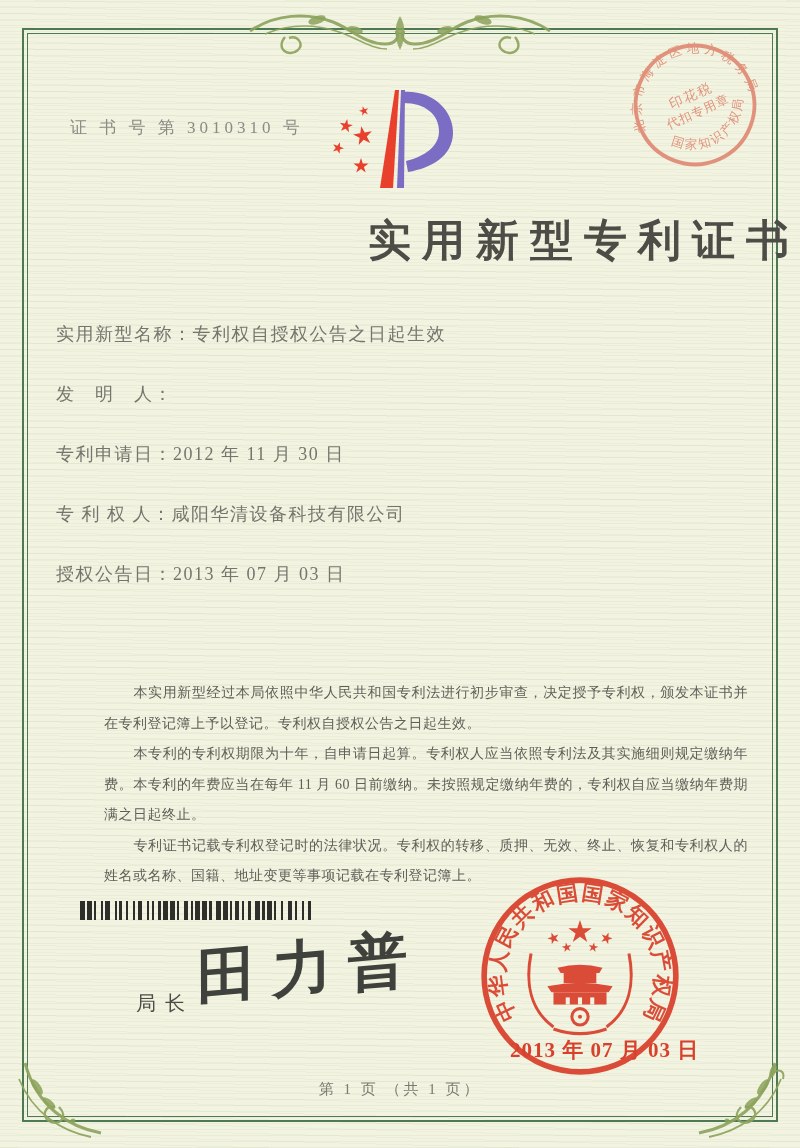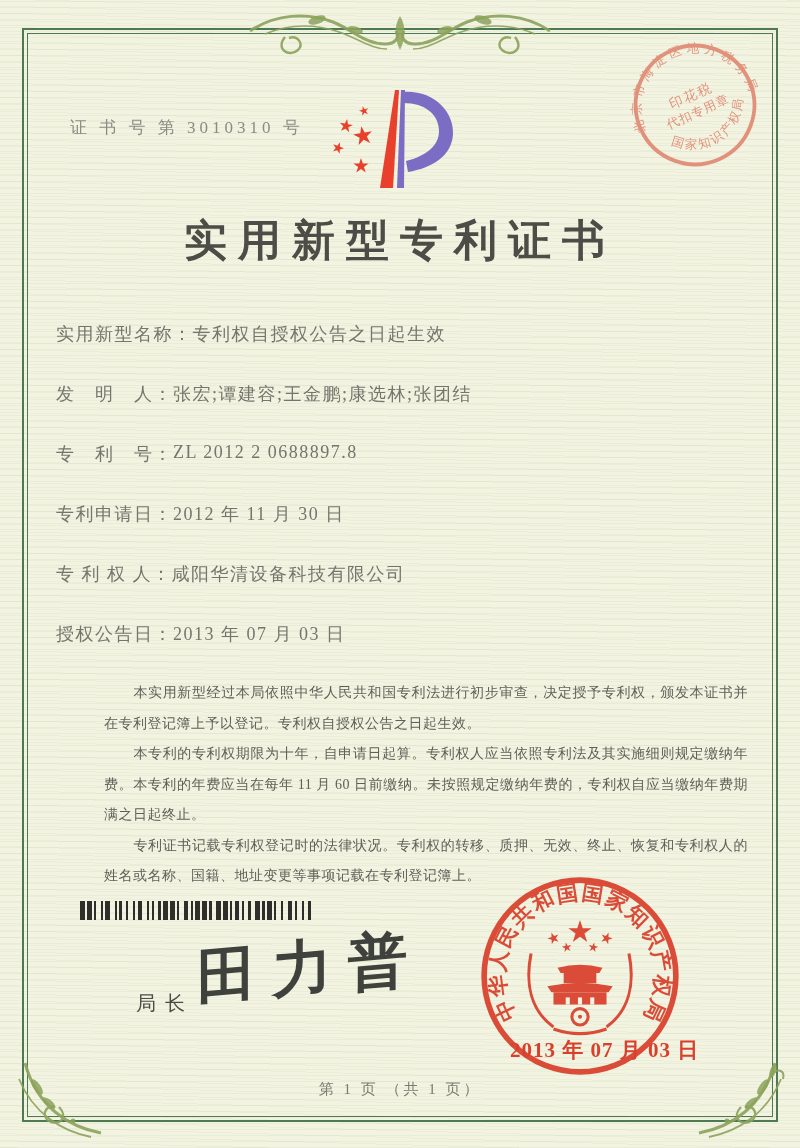--- a/index.html
+++ b/index.html
@@ -21,21 +21,21 @@
   }
   .border-outer{position:absolute;left:22px;top:28px;right:22px;bottom:26px;border:2px solid var(--border-green);z-index:0;}
   .border-inner{position:absolute;left:27px;top:33px;right:27px;bottom:31px;border:1px solid var(--border-green);z-index:0;}
   .ornament-top{position:absolute;left:245px;top:4px;z-index:2;}
   .corner-orn{position:absolute;z-index:2;}
   .corner-br{right:12px;bottom:8px;}
   .corner-bl{left:12px;bottom:8px;transform:scaleX(-1);}
   .cert-no{position:absolute;left:70px;top:88px;font-size:17px;letter-spacing:4px;color:var(--cert-no-text);z-index:1;margin-top:28px;}
   .logo{position:absolute;left:326px;top:84px;width:132px;height:110px;z-index:1;}
   .tax-stamp{position:absolute;left:628px;top:38px;width:134px;height:134px;transform:rotate(-24deg);opacity:.92;z-index:1;}
-  .title{position:absolute;left:0;right:0;top:212px;text-align:center;font-size:43px;font-weight:700;
+  .title{position:absolute;left:0;right:0;top:212px;text-align:right;font-size:43px;font-weight:700;
          letter-spacing:11px;color:var(--title-text);z-index:1;}
   .fields{position:absolute;left:56px;top:322px;right:56px;display:flex;flex-direction:column;gap:36px;
           font-size:18px;letter-spacing:1.5px;color:var(--field-text);z-index:1;}
   .field-row{display:flex;text-align:right;}
   .field-label{white-space:pre;}
   .field-value{white-space:pre;}
   .paragraphs{position:absolute;left:60px;right:52px;top:678px;font-size:14px;line-height:30.5px;
               color:var(--body-text);text-align:justify;z-index:1;margin-left:44px;}
   .paragraphs p{margin:0;text-indent:2.1em;letter-spacing:.5px;}
   .barcode{position:absolute;left:80px;top:901px;width:233px;height:19px;display:flex;z-index:1;}
@@ -137,25 +137,20 @@
 
   <h1 class="title">实用新型专利证书</h1>
 
   <div class="fields">
     <div class="field-row">
       <span class="field-label">实用新型名称：</span>
       <span class="field-value">专利权自授权公告之日起生效</span>
     </div>
     <div class="field-row">
       <span class="field-label">发　明　人：</span>
-      <span class="field-value">张宏;谭建容;王金鹏;康选林;张团结</span>
-    </div>
-    <div class="field-row">
-      <span class="field-label">专　利　号：</span>
-      <span class="field-value">ZL 2012 2 0688897.8</span>
     </div>
     <div class="field-row">
       <span class="field-label">专利申请日：</span>
       <span class="field-value">2012 年 11 月 30 日</span>
     </div>
     <div class="field-row">
       <span class="field-label">专 利 权 人：</span>
       <span class="field-value">咸阳华清设备科技有限公司</span>
     </div>
     <div class="field-row">

